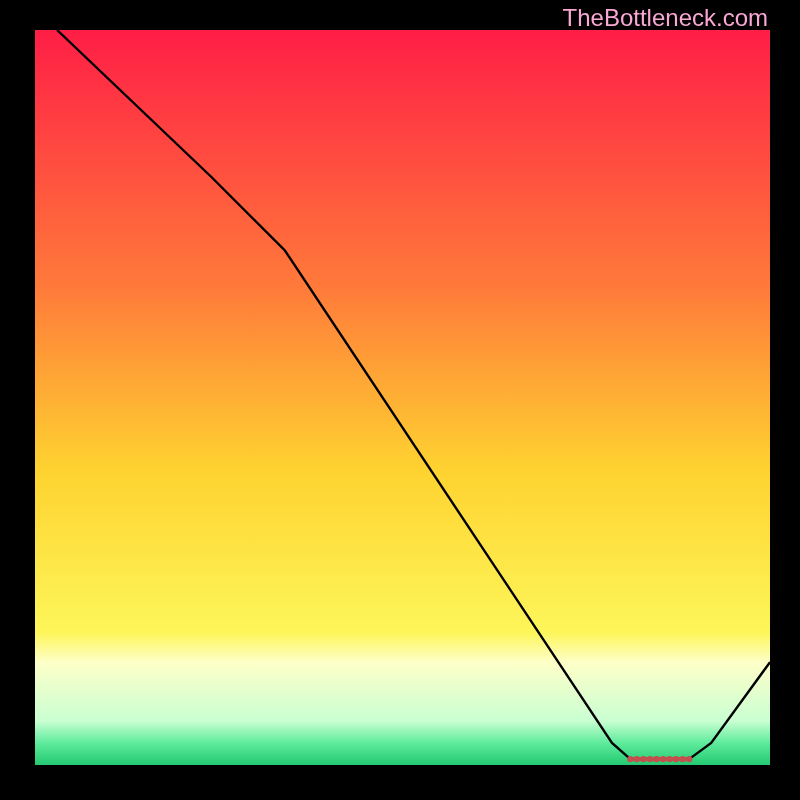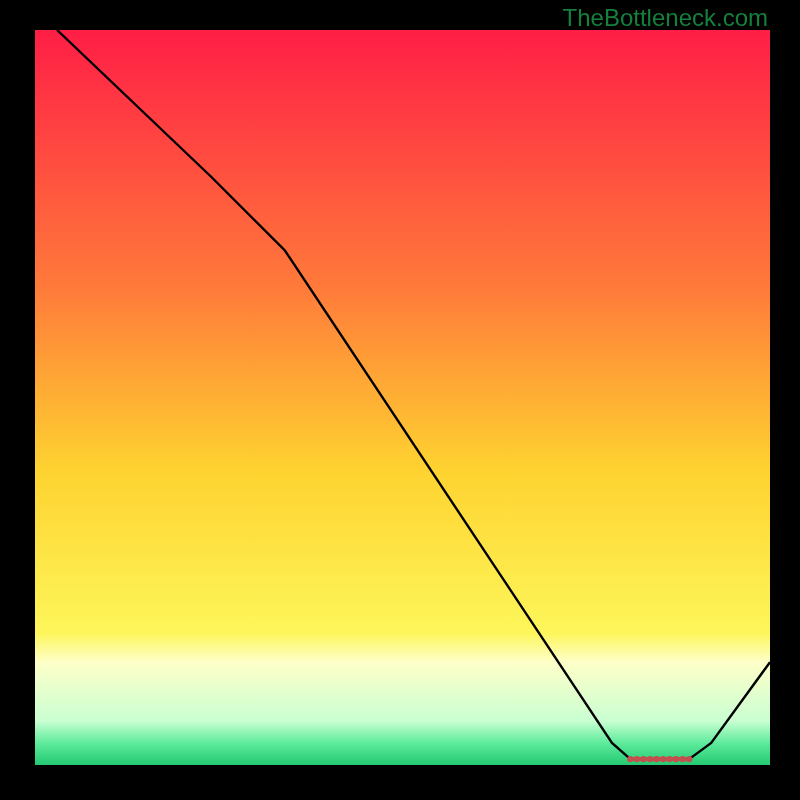--- a/index.html
+++ b/index.html
@@ -24,21 +24,21 @@
     top: 30px;
     width: 735px;
     height: 735px;
   }
   .watermark {
     position: absolute;
     top: 4px;
     right: 32px;
     font-family: Arial, Helvetica, sans-serif;
     font-size: 24px;
-    color: #15803d;
+    color: #f9a8d4;
     font-weight: 400;
     letter-spacing: 0px;
     text-align: center;
   }
   svg {
     display: block;
   }
 </style>
 </head>
 <body>

